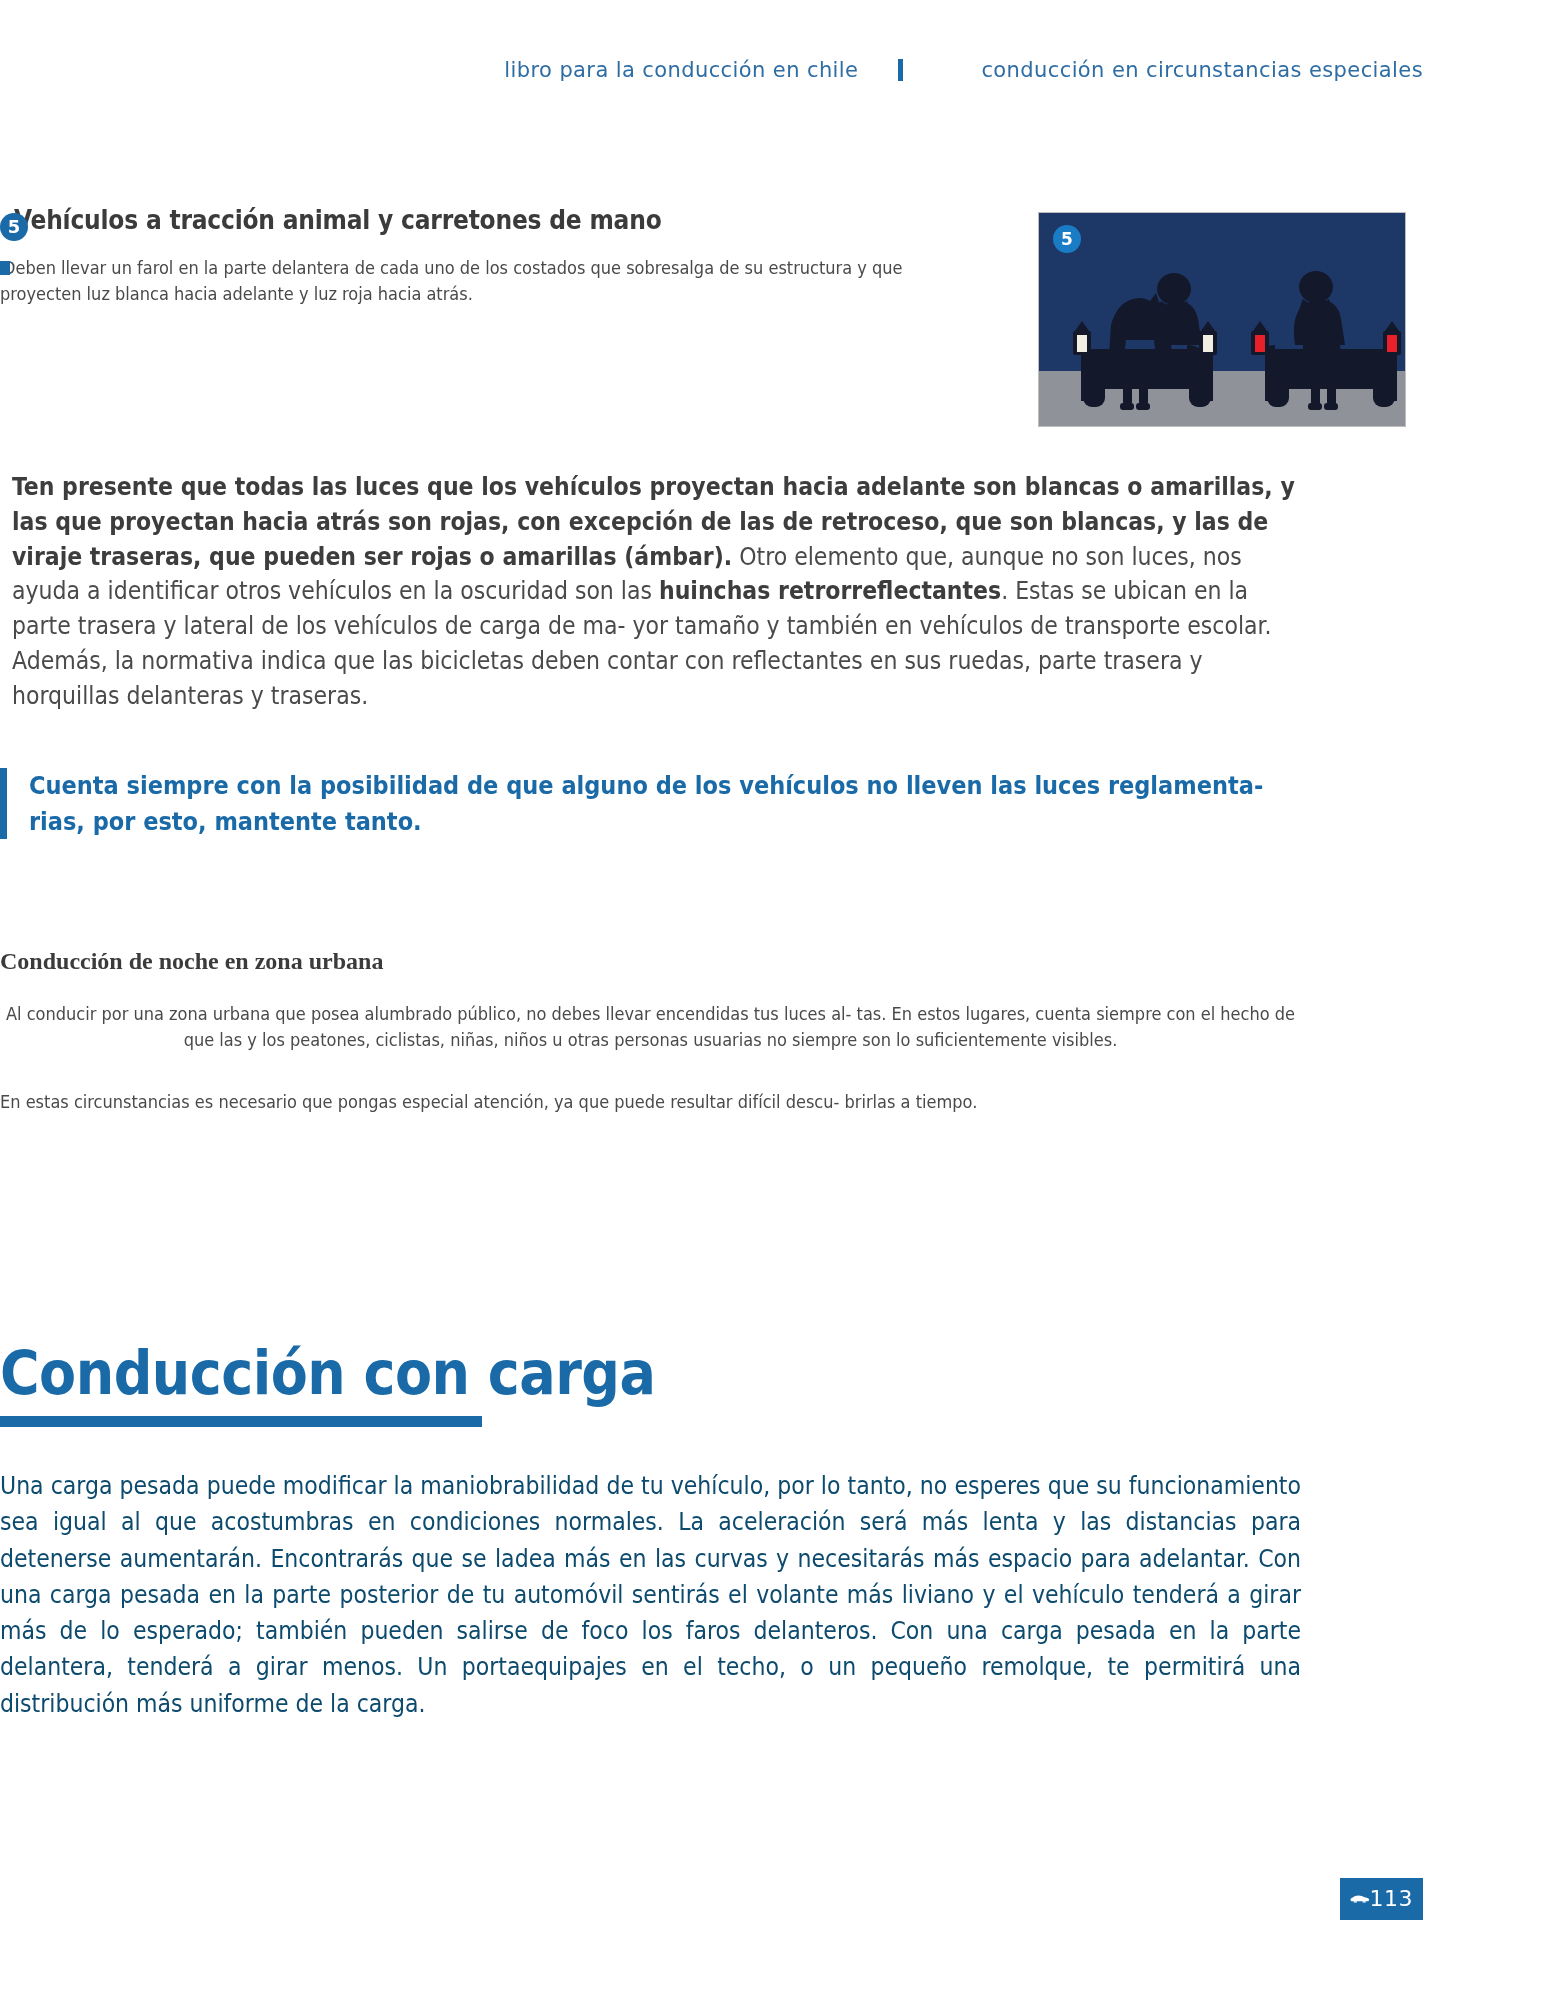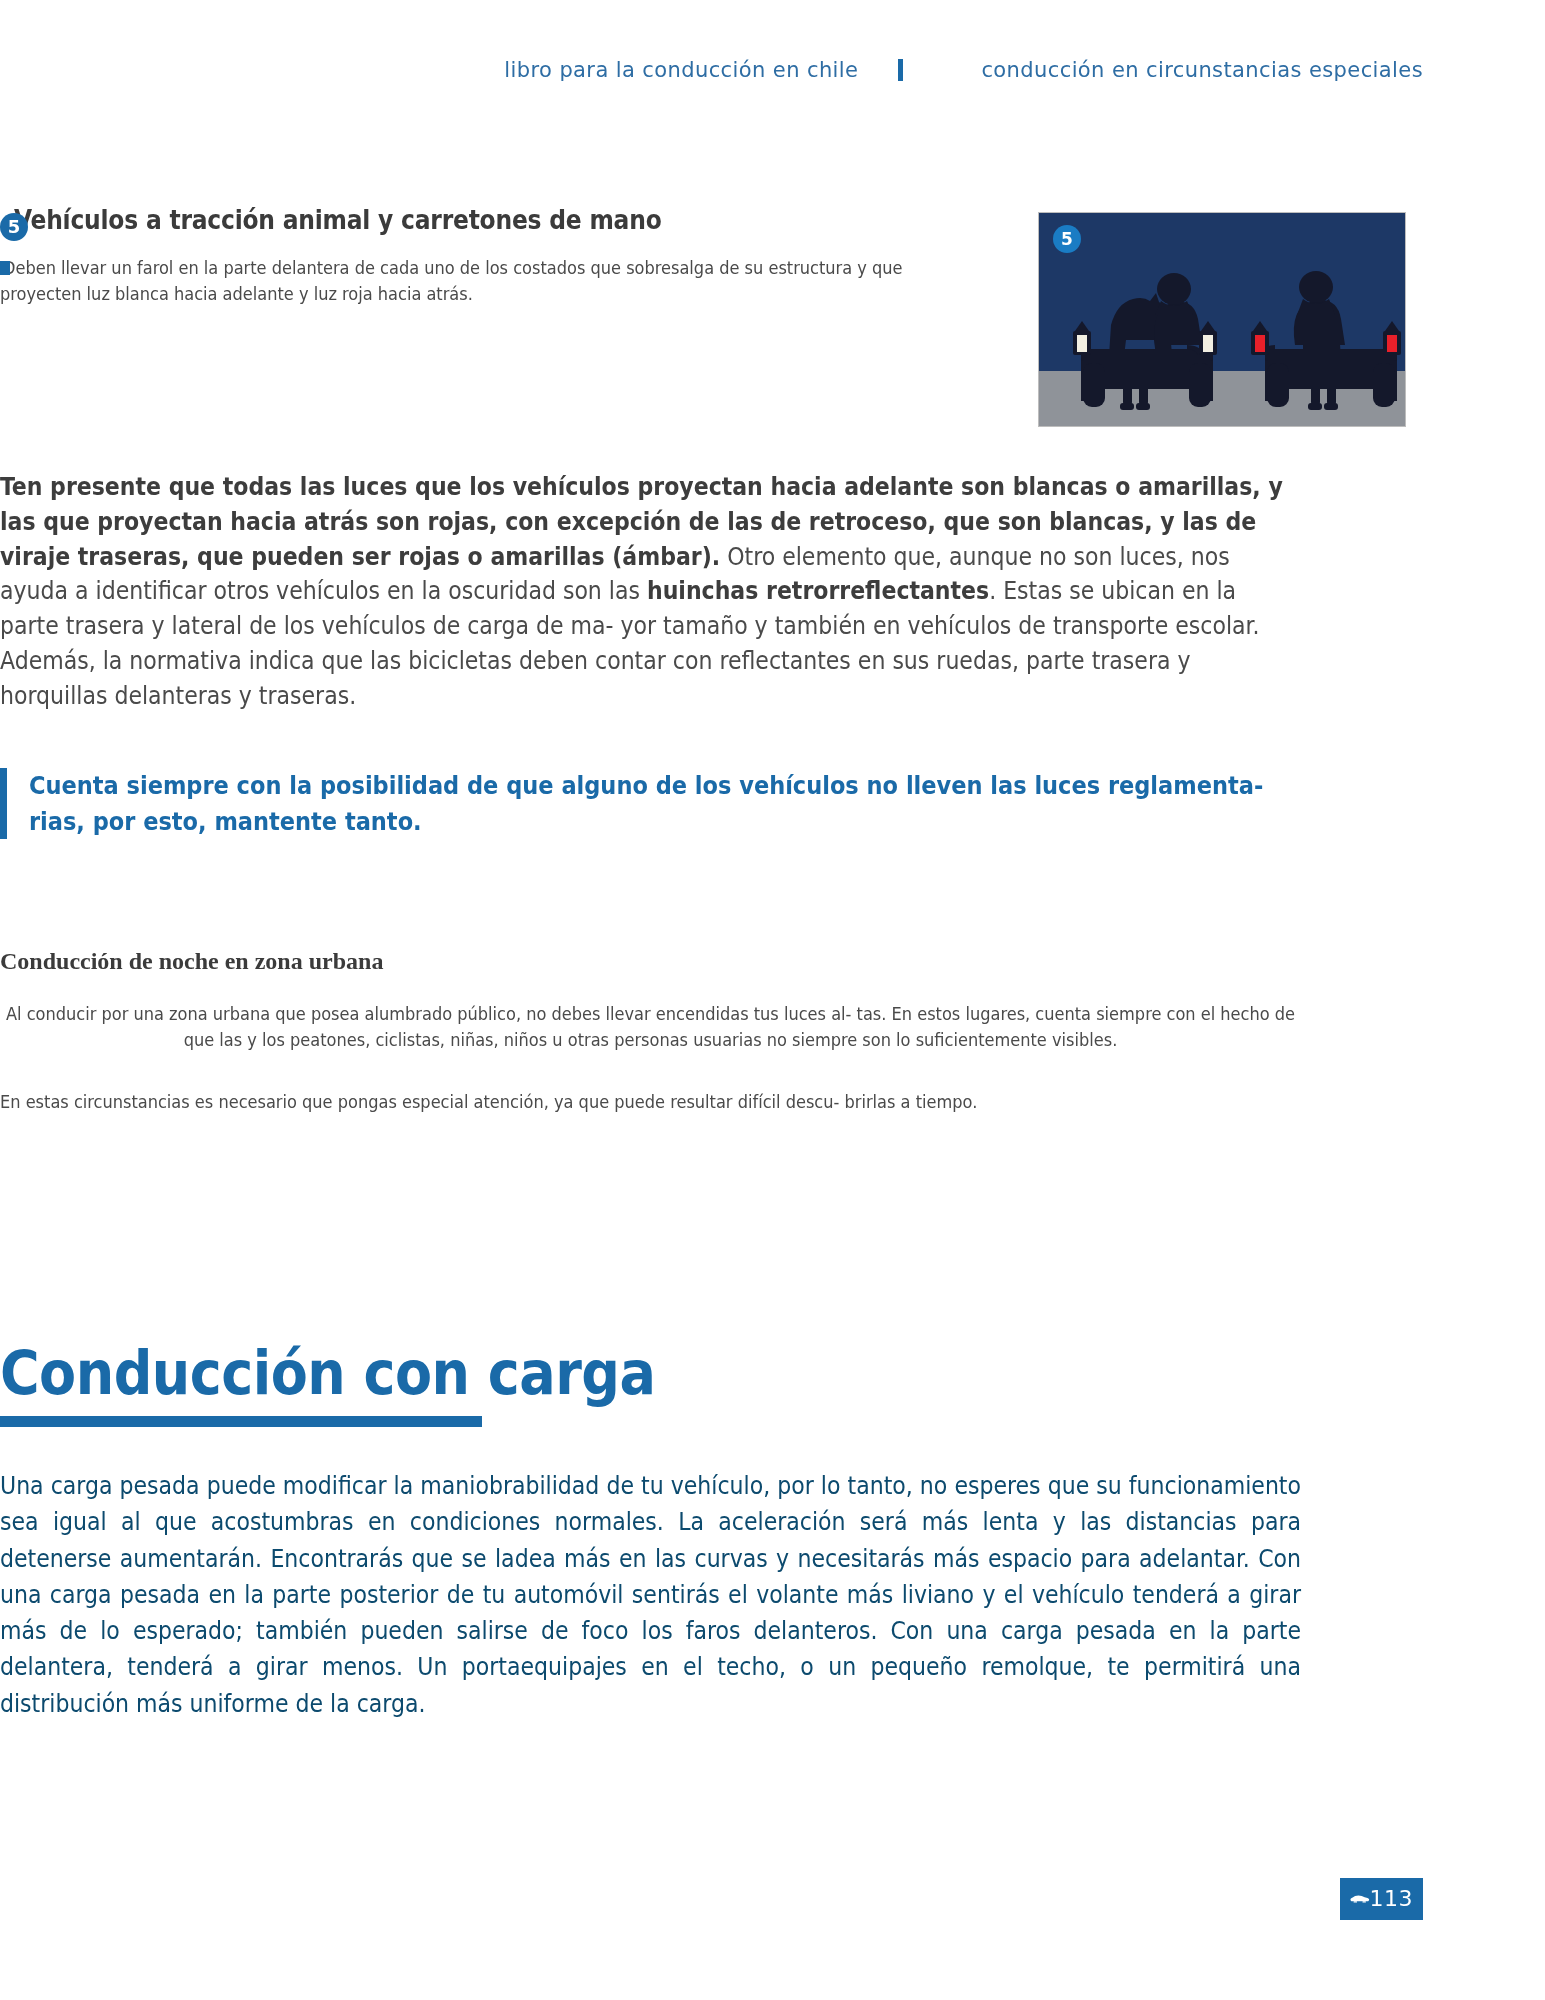--- a/index.html
+++ b/index.html
@@ -142,21 +142,21 @@
     text-align: center;
     z-index: 5;
     font-family: "DejaVu Sans", sans-serif;
   }
   .fig-svg { position: absolute; inset: 0; }
 
   
   .para-strong {
     position: absolute;
     top: 470px;
-    left: 0;
+    left: 12px;
     width: 1301px;
   }
   .para-strong p {
     font-family: "DejaVu Sans Condensed", "Liberation Sans Narrow", "Liberation Sans", sans-serif;
     font-size: 24.5px;
     line-height: 1.42;
     color: #4a4a4a;
     margin: 0;
   }
   .para-strong b, .inline-b { font-weight: bold; color: #3d3d3d; }

